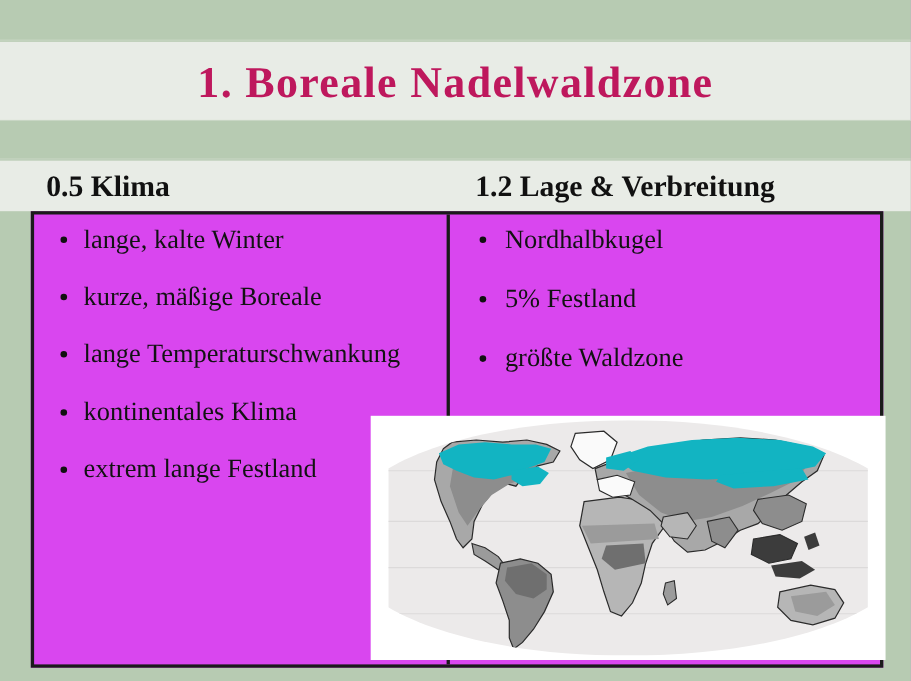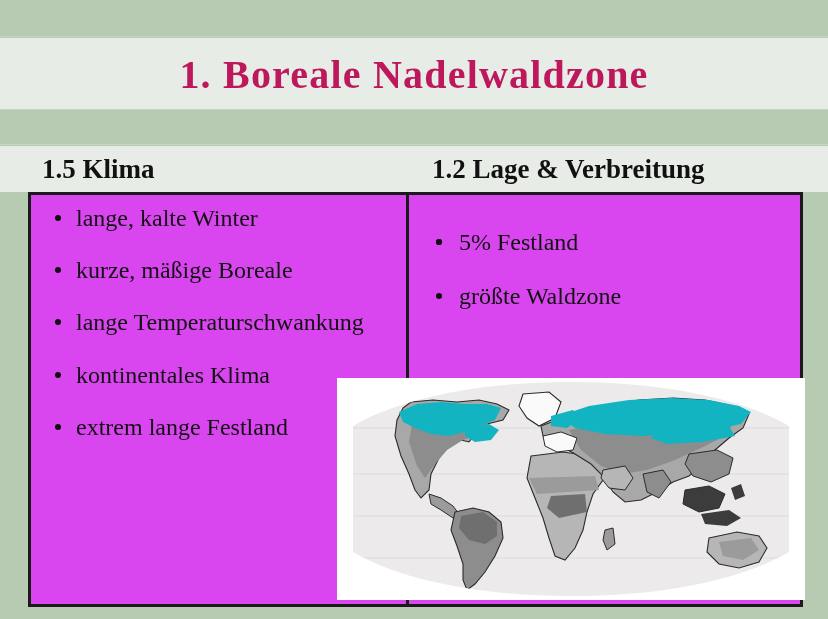--- a/index.html
+++ b/index.html
@@ -158,21 +158,21 @@
 <div class="band band-light-title"></div>
 <div class="band band-green-mid"></div>
 <div class="band band-light-rest"></div>
 <div class="hair" style="top:36px"></div>
 <div class="hair" style="top:109px"></div>
 <div class="hair" style="top:144px"></div>
 
 <div class="title">1. Boreale Nadelwaldzone</div>
 
 <div class="subheader-row">
-  <div class="subheader subheader-left">1.5 Klima</div>
+  <div class="subheader subheader-left">0.5 Klima</div>
   <div class="subheader subheader-right">1.2 Lage &amp; Verbreitung</div>
 </div>
 
 <div class="content-box">
 
   <div class="col-divider"></div>
 
   <div class="col col-left">
     <ul class="bullets">
       <li>
@@ -195,20 +195,21 @@
         <span class="dot"></span>
         <span>extrem lange Festland</span>
       </li>
     </ul>
   </div>
 
   <div class="col col-right">
     <ul class="bullets">
       <li>
         <span class="dot"></span>
+        <span>Nordhalbkugel</span>
       </li>
       <li>
         <span class="dot"></span>
         <span>5% Festland</span>
       </li>
       <li>
         <span class="dot"></span>
         <span>größte Waldzone</span>
       </li>
     </ul>

